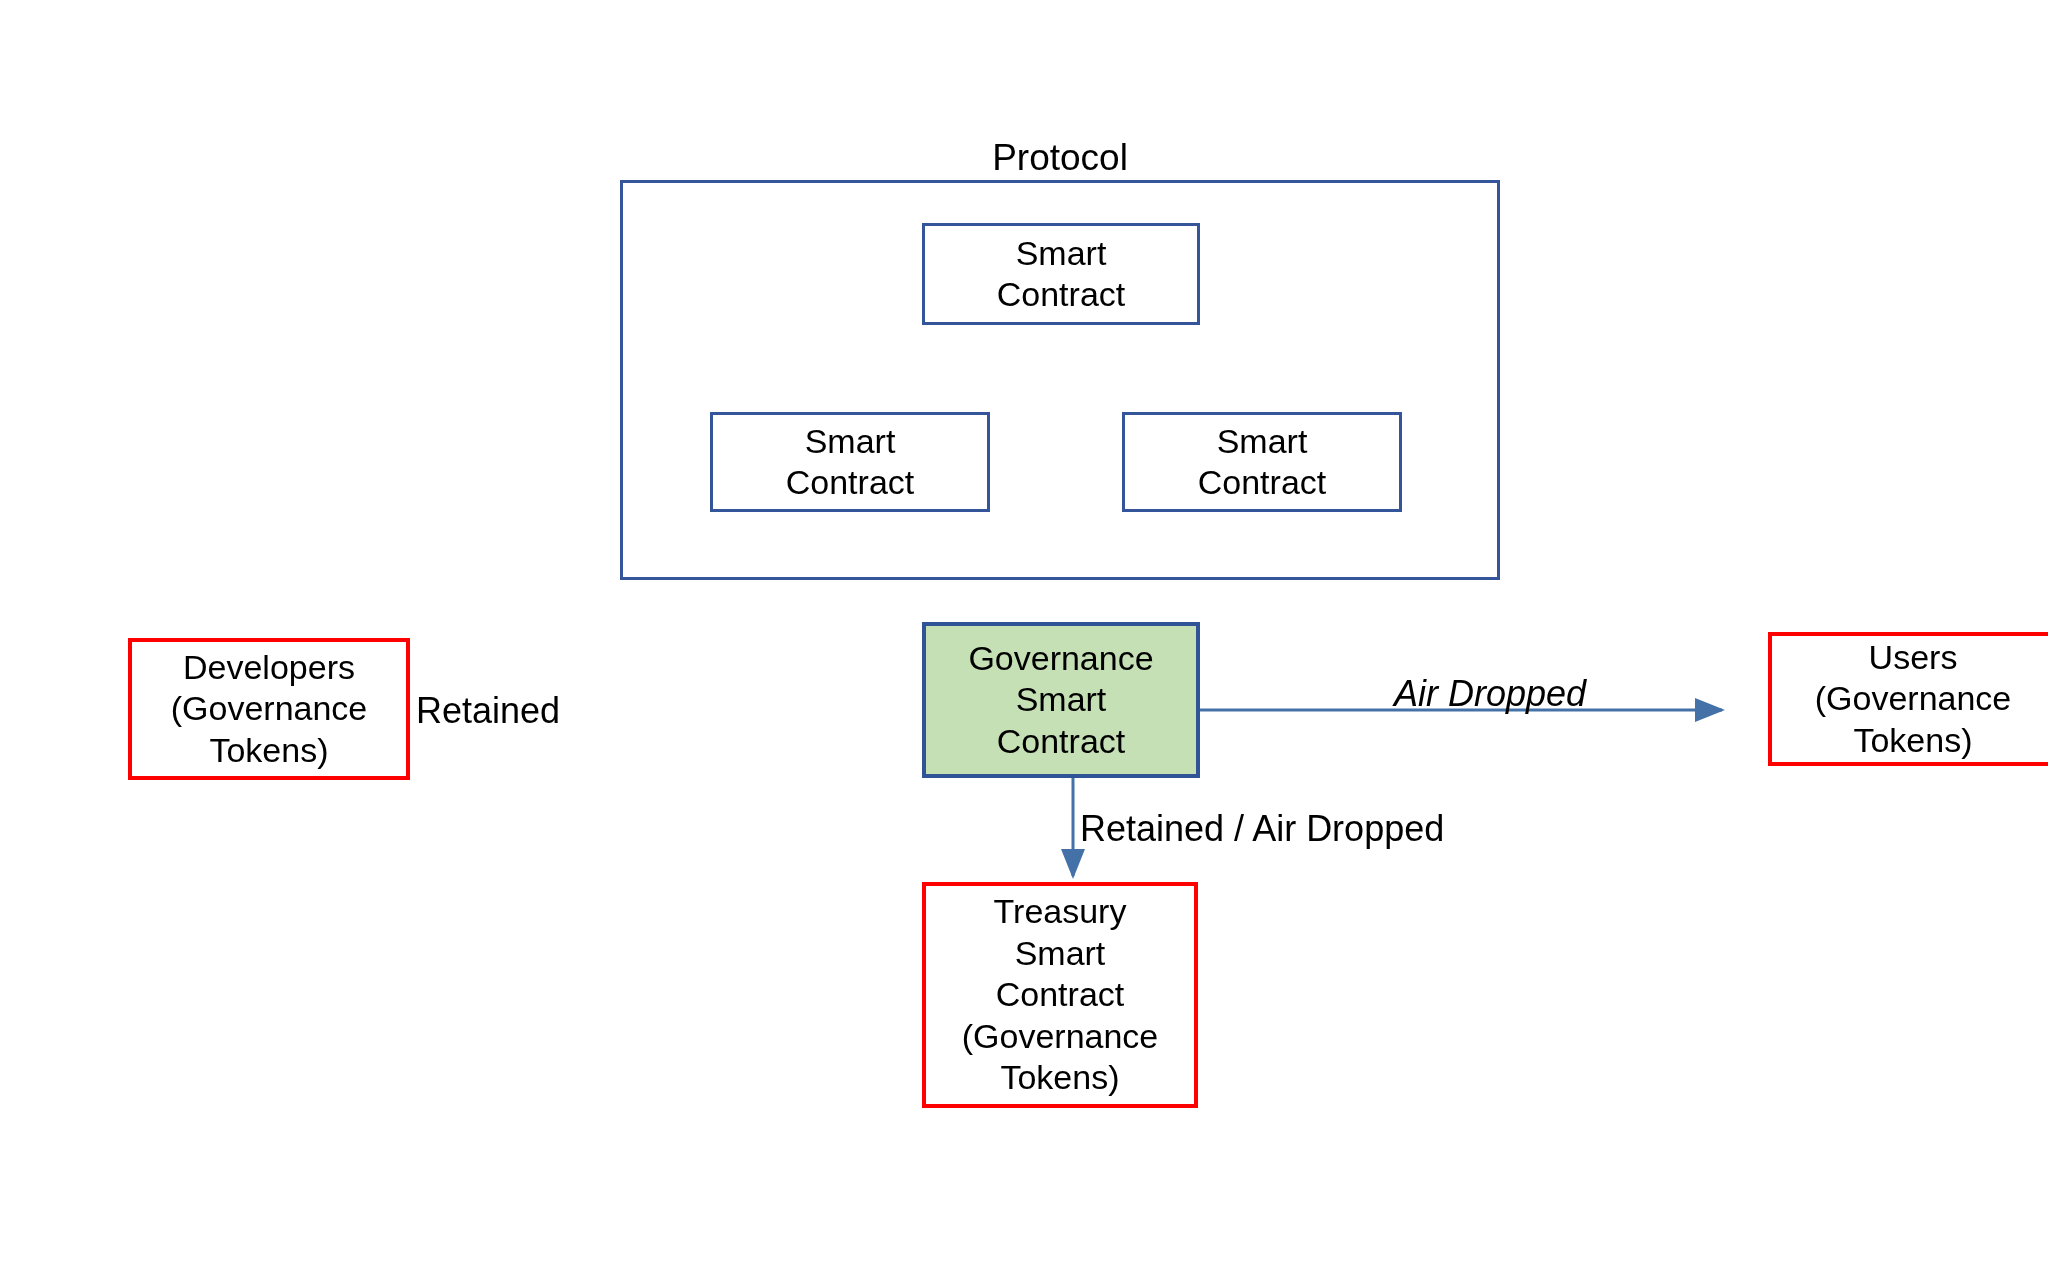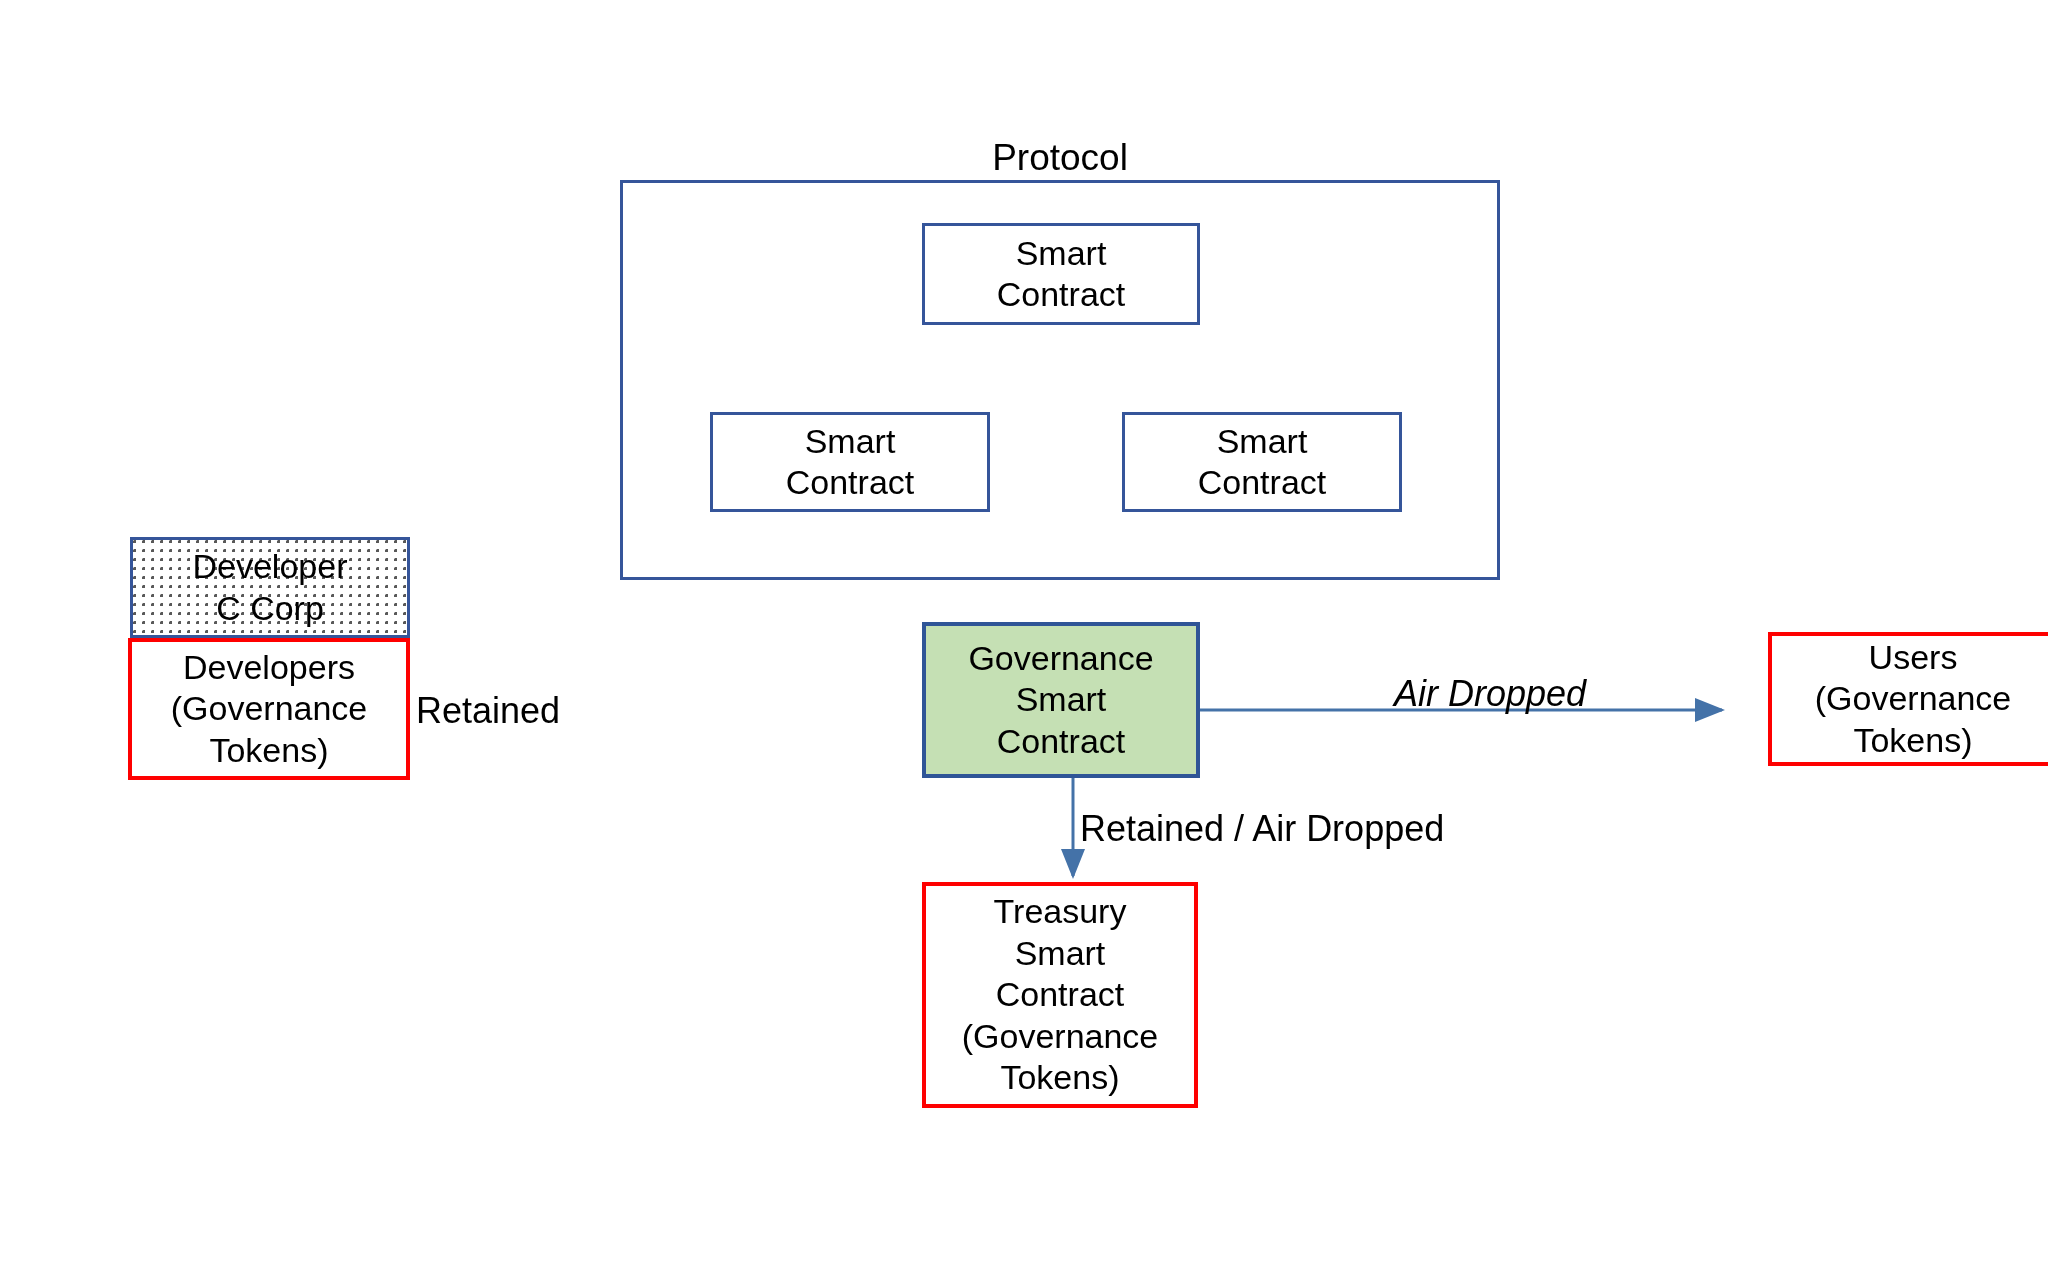--- a/index.html
+++ b/index.html
@@ -137,22 +137,20 @@
 
   <div class="node sc-box" id="sc-top">Smart
 Contract</div>
 
   <div class="node sc-box" id="sc-left">Smart
 Contract</div>
 
   <div class="node sc-box" id="sc-right">Smart
 Contract</div>
 
-  <div class="node" id="developer-ccorp">Developer
-C Corp</div>
 
   <div class="node red-box" id="developers-box">Developers
 (Governance
 Tokens)</div>
 
   <div class="edge-label" id="label-retained">Retained</div>
 
   <div class="node" id="governance-box">Governance
 Smart
 Contract</div>

